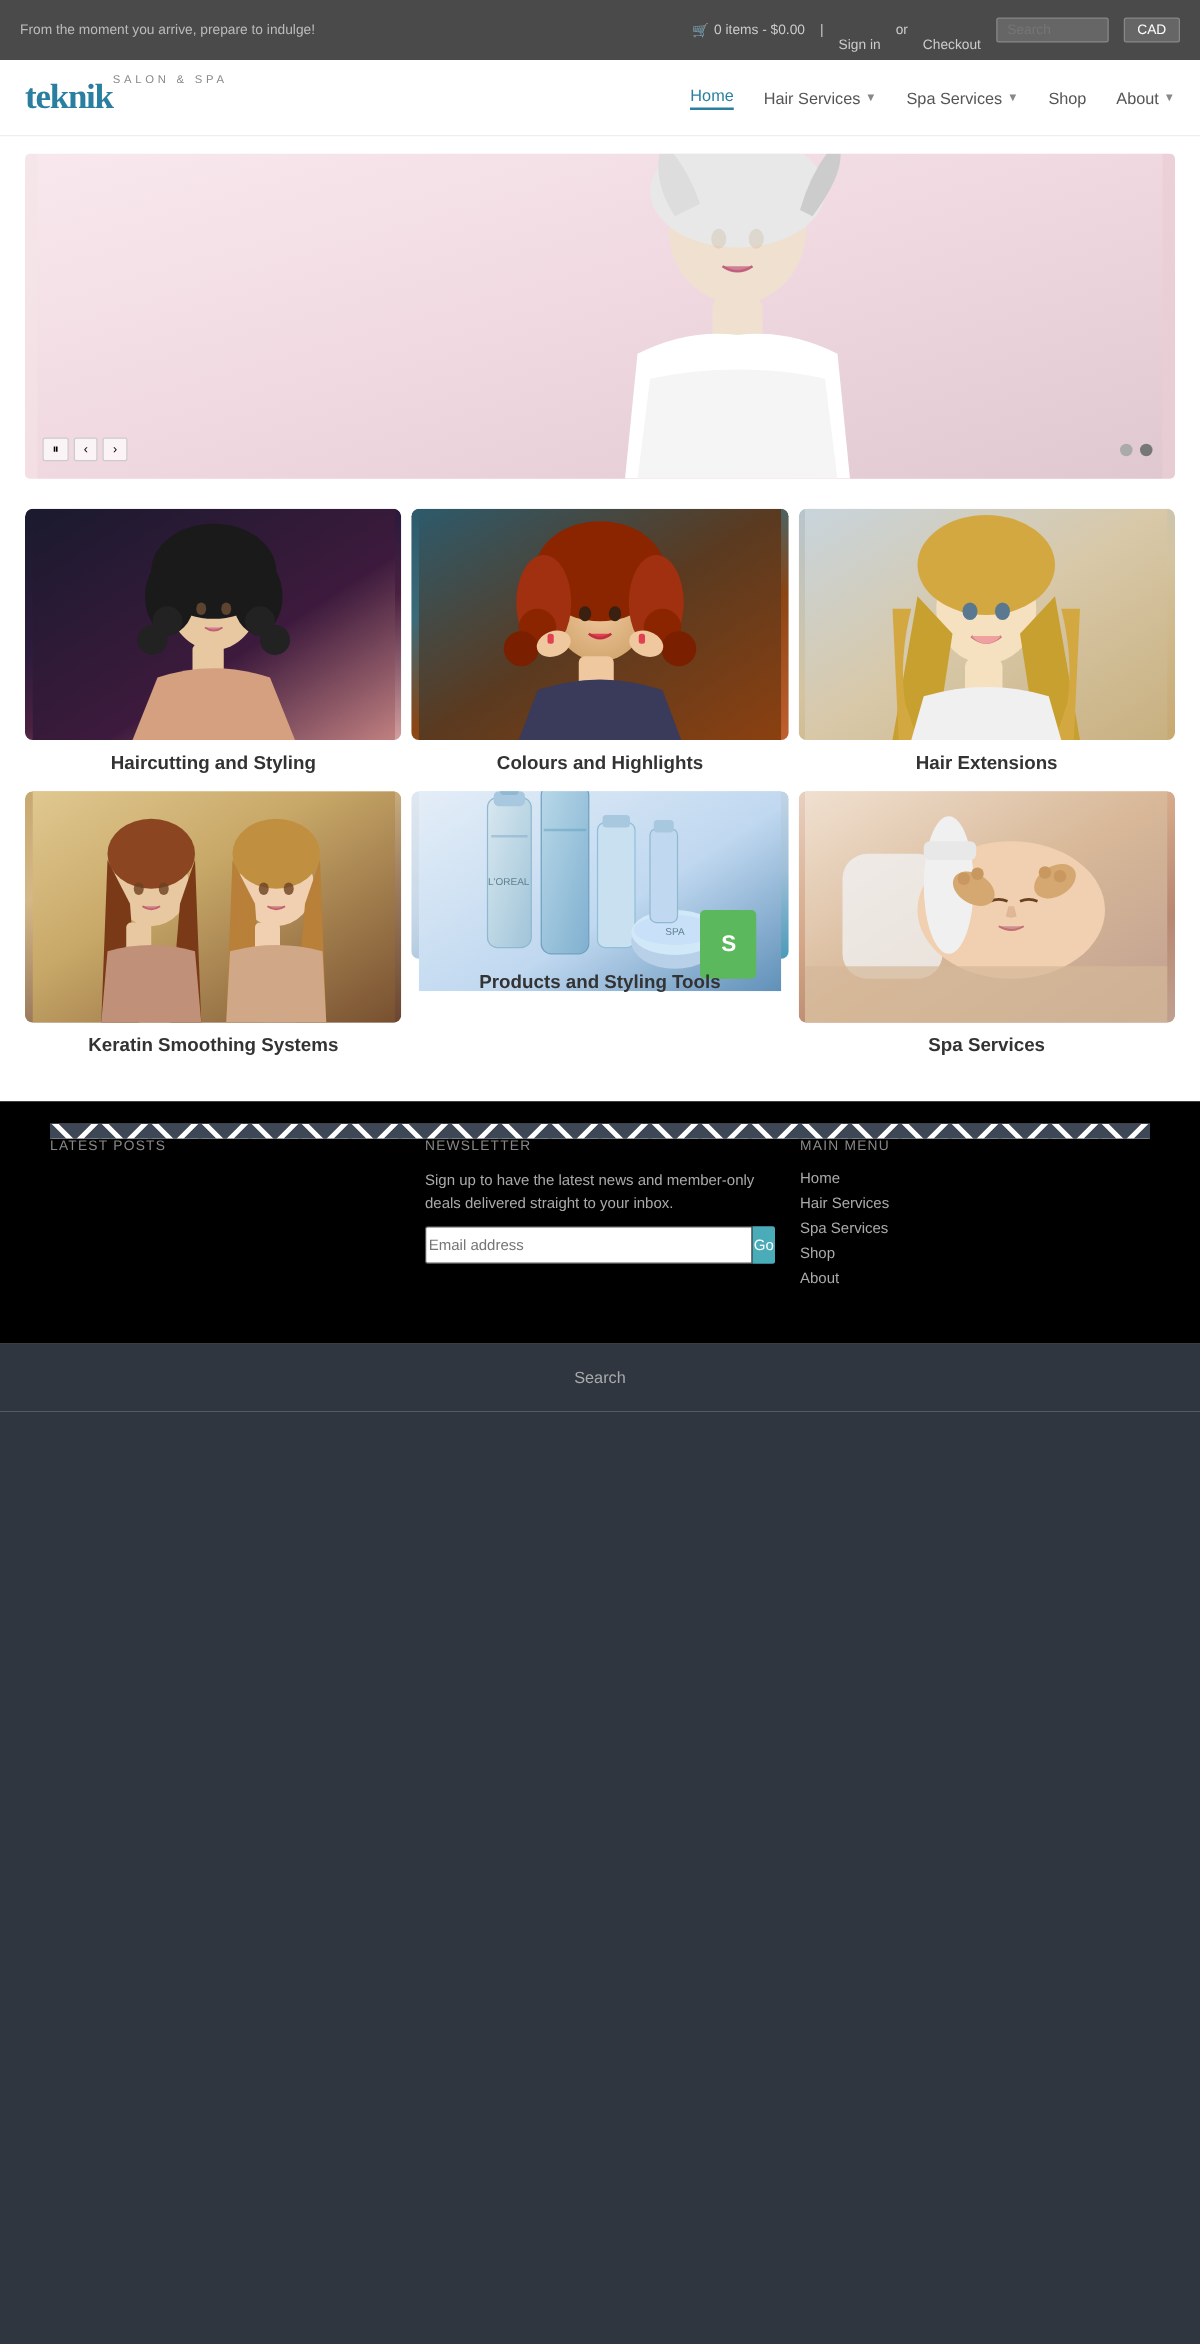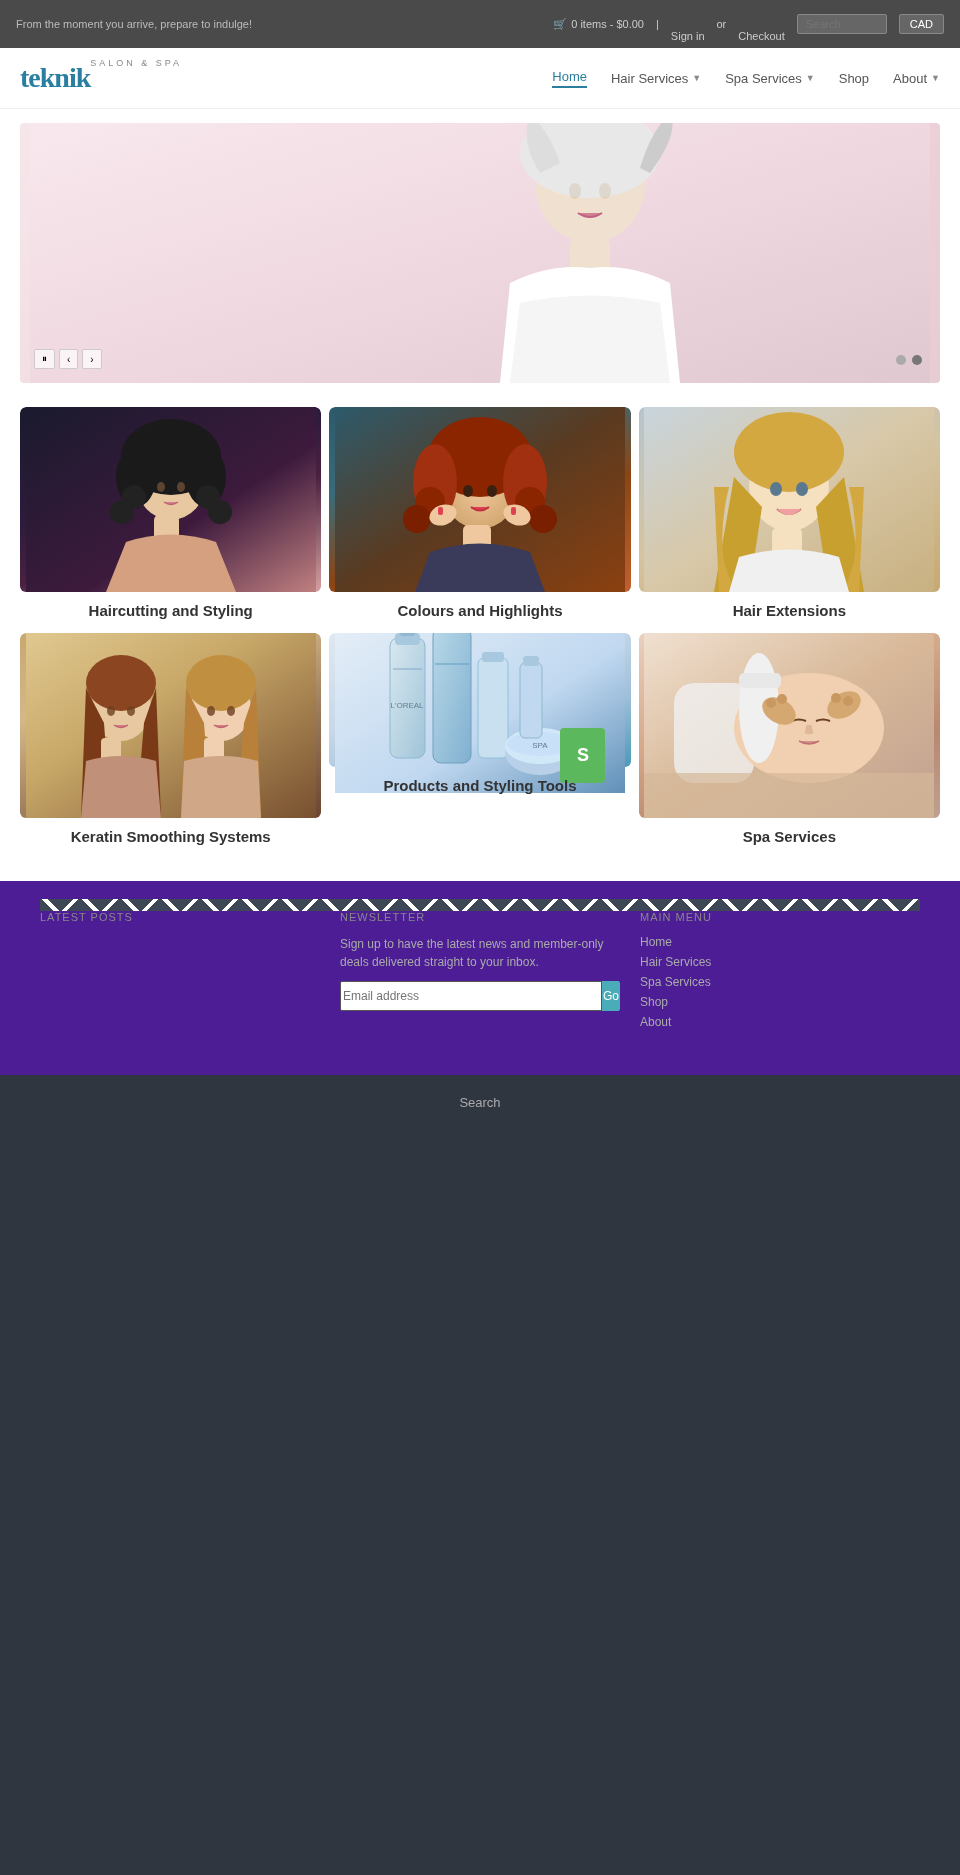--- a/index.html
+++ b/index.html
@@ -185,21 +185,21 @@
       width: 100%;
       height: 185px;
       border-radius: 6px;
       display: flex;
       align-items: center;
       justify-content: center;
     }
 
     
     #footer {
-      background: #4c1d95;
+      background: #000000;
       color: #aaa;
       padding: 30px 40px 20px 40px;
     }
     #footer-top {
       display: grid;
       grid-template-columns: 1fr 1fr 1fr;
       gap: 20px;
       padding-bottom: 20px;
     }
     #footer .footer-section-title {

